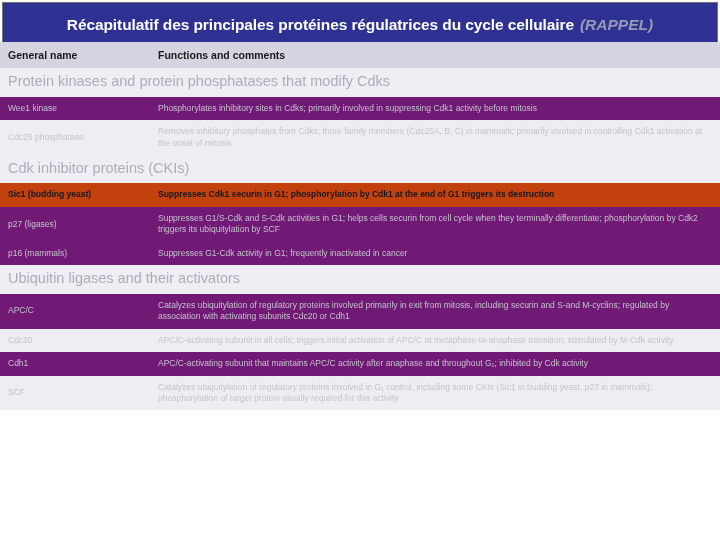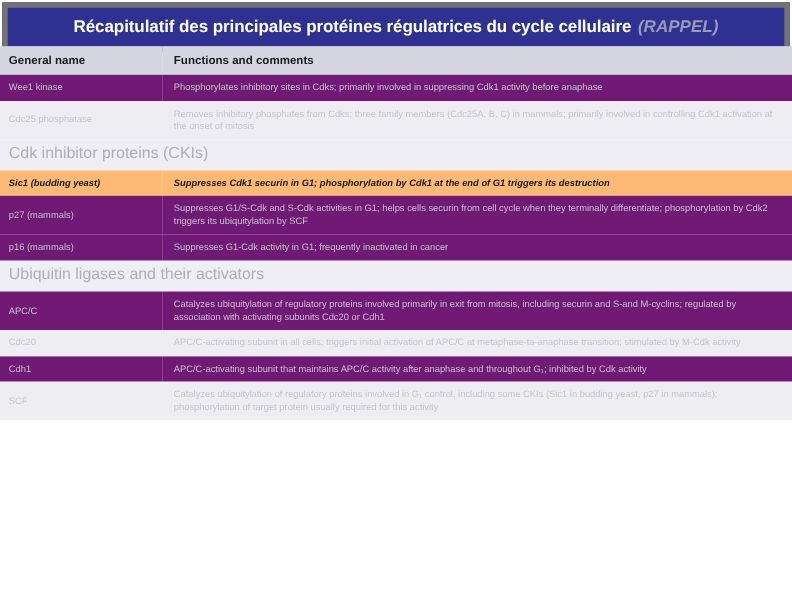--- a/index.html
+++ b/index.html
@@ -21,21 +21,21 @@
     height: 540px;
     background: #ffffff;
   }
 
   
   .title-bar {
     position: relative;
     margin: 2px 2px 0 2px;
     height: 45px;
     background: #2e3192;
-    border: 5px solid #737373;
+    border: 1px solid #737373;
     box-sizing: border-box;
     display: flex;
     align-items: center;
     justify-content: center;
     padding: 0 6px;
     overflow: hidden;
   }
   .title-main {
     color: #ffffff;
     font-size: 15.5px;
@@ -109,21 +109,21 @@
     font-size: 8.5px;
     font-weight: normal;
   }
   .desc-txt {
     color: #c3c3cb;
     font-size: 8.5px;
     font-weight: normal;
   }
 
   
-  .r-hi td { background: #fdba74; font-style: italic; }
+  .r-hi td { background: #c2410c; }
   .r-hi .name-txt,
   .r-hi .desc-txt {
     color: #17171f;
     font-weight: bold;
     font-size: 8.5px;
   }
 </style>
 </head>
 <body>
 
@@ -141,26 +141,31 @@
     </colgroup>
     <tbody id="tbody">
         <tr>
           <td class="hdr-cell">
             <div class="cell">General name</div>
           </td>
           <td class="hdr-cell">
             <div class="cell cell-b">Functions and comments</div>
           </td>
         </tr>
+        <tr class="section-row">
+          <td colspan="2">
+            <div class="section-title">Protein kinases and protein phosphatases that modify Cdks</div>
+          </td>
+        </tr>
         <tr class="r-plain">
           <td>
             <div class="cell name-txt">Wee1 kinase</div>
           </td>
           <td>
-            <div class="cell cell-b desc-txt">Phosphorylates inhibitory sites in Cdks; primarily involved in suppressing Cdk1 activity before anaphase</div>
+            <div class="cell cell-b desc-txt">Phosphorylates inhibitory sites in Cdks; primarily involved in suppressing Cdk1 activity before mitosis</div>
           </td>
         </tr>
         <tr class="r-shade">
           <td>
             <div class="cell name-txt">Cdc25 phosphatase</div>
           </td>
           <td>
             <div class="cell cell-b desc-txt">Removes inhibitory phosphates from Cdks; three family members (Cdc25A, B, C) in mammals; primarily involved in controlling Cdk1 activation at the onset of mitosis</div>
           </td>
         </tr>
@@ -172,21 +177,21 @@
         <tr class="r-hi">
           <td>
             <div class="cell name-txt">Sic1 (budding yeast)</div>
           </td>
           <td>
             <div class="cell cell-b desc-txt">Suppresses Cdk1 securin in G1; phosphorylation by Cdk1 at the end of G1 triggers its destruction</div>
           </td>
         </tr>
         <tr class="r-plain">
           <td>
-            <div class="cell name-txt">p27 (mammals)</div>
+            <div class="cell name-txt">p27 (ligases)</div>
           </td>
           <td>
             <div class="cell cell-b desc-txt">Suppresses G1/S-Cdk and S-Cdk activities in G1; helps cells securin from cell cycle when they terminally differentiate; phosphorylation by Cdk2 triggers its ubiquitylation by SCF</div>
           </td>
         </tr>
         <tr class="r-plain">
           <td>
             <div class="cell name-txt">p16 (mammals)</div>
           </td>
           <td>

